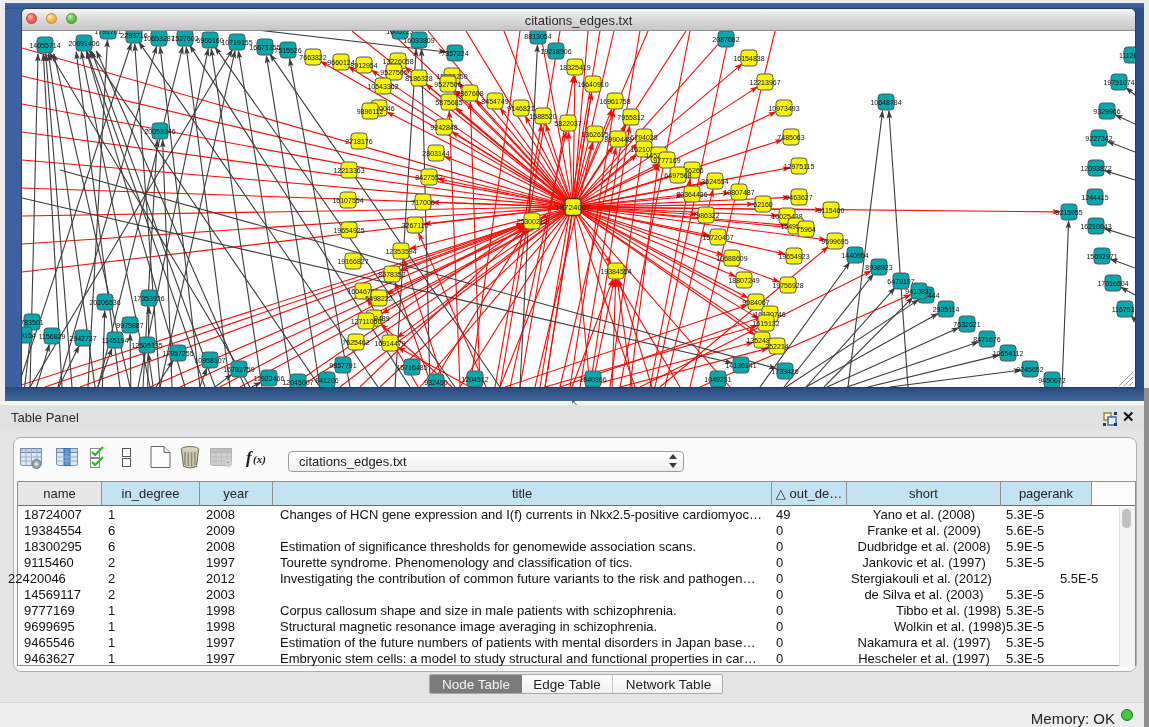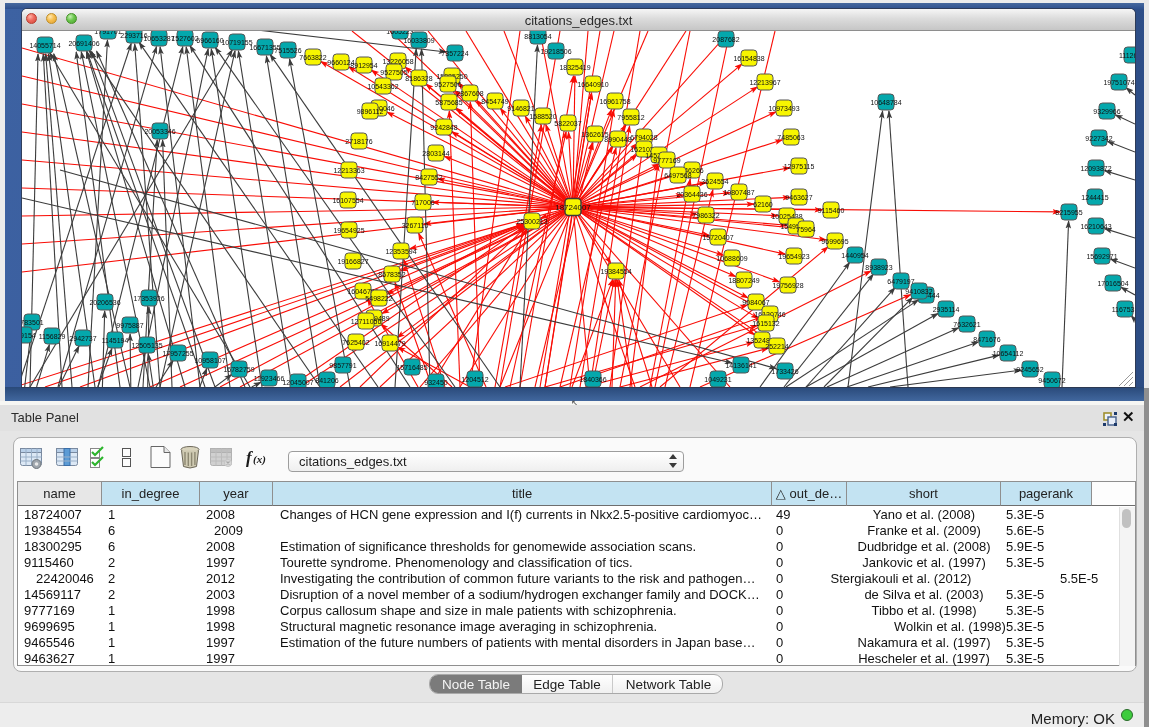--- a/index.html
+++ b/index.html
@@ -28,21 +28,21 @@
 background:linear-gradient(#ffffff,#efefef);font-size:13px;color:#1c1c1c;line-height:19px;padding-left:10px}
 #steppers{left:668px;top:454px;width:10px;height:14px}
 #tbl{left:17px;top:481px;width:1119px;height:185px;background:#fff;border:1px solid #8f8f8f}
 .hc{position:absolute;top:482px;height:24px;background:#c3e3f2;border-right:1px solid #8f8f8f;
 font-size:13px;color:#222;text-align:center;line-height:24px;border-bottom:1px solid #6e6e6e}
 .row{position:absolute;left:0;width:1119px;height:16px;font-size:13px;color:#111}
 .row span{position:absolute;white-space:nowrap;line-height:16px}
 .clip{overflow:hidden}
 #sbtrack{left:1119px;top:507px;width:16px;height:159px;background:#f4f4f4;border-left:1px solid #e0e0e0}
 #sbthumb{left:1122px;top:509px;width:9px;height:19px;background:#c1c1c1;border-radius:5px}
-#tabs{left:429px;top:674px;width:294px;height:20px;border:1px solid #a9a9a9;border-radius:9px;
+#tabs{left:429px;top:674px;width:294px;height:20px;border:1px solid #a9a9a9;border-radius:2px;
 background:linear-gradient(#fff,#f0f0f0);overflow:hidden}
 .tab{position:absolute;top:0;height:20px;font-size:13.5px;line-height:20px;text-align:center;color:#222}
 #tab1{left:0;width:92px;background:#7b7b7b;color:#f4f4f4}
 #tab2{left:92px;width:91px;border-right:1px solid #c9c9c9}
 #tab3{left:183px;width:111px}
 #status{left:0;top:702px;width:1149px;height:25px;background:#ededed;border-top:1px solid #d8d8d8}
 #mem{right:34px;top:710px;font-size:15px;color:#222}
 #memdot{left:1121px;top:709px;width:12px;height:12px;border-radius:50%;background:#3ecc3e;border:1px solid #2a6b2a}
 #rstrip1{left:1144px;top:0;width:5px;height:388px;background:#e9e9e9}
 #rstrip2{left:1144px;top:388px;width:5px;height:339px;background:#8f8f8f}
@@ -658,21 +658,21 @@
     <span style="left:108px">1</span>
 <span style="left:206px">2008</span>
     <span style="left:280px;width:486px" class="clip">Changes of HCN gene expression and I(f) currents in Nkx2.5-positive cardiomyoc…</span>
 <span style="left:776px">49</span>
     <span style="left:847px;width:154px;text-align:center">Yano et al. (2008)</span>
 <span style="left:1006px">5.3E-5</span>
   </div>
 <div class="row" style="top:523px">
 <span style="left:24px">19384554</span>
     <span style="left:108px">6</span>
-<span style="left:214px">2009</span>
+<span style="left:206px">2009</span>
 <span style="left:776px">0</span>
     <span style="left:847px;width:154px;text-align:center">Franke et al. (2009)</span>
 <span style="left:1006px">5.6E-5</span>
   </div>
 <div class="row" style="top:539px">
 <span style="left:24px">18300295</span>
     <span style="left:108px">6</span>
 <span style="left:206px">2008</span>
     <span style="left:280px;width:486px" class="clip">Estimation of significance thresholds for genomewide association scans.</span>
 <span style="left:776px">0</span>
@@ -682,44 +682,43 @@
 <div class="row" style="top:555px">
 <span style="left:24px">9115460</span>
     <span style="left:108px">2</span>
 <span style="left:206px">1997</span>
     <span style="left:280px;width:486px" class="clip">Tourette syndrome. Phenomenology and classification of tics.</span>
 <span style="left:776px">0</span>
     <span style="left:847px;width:154px;text-align:center">Jankovic et al. (1997)</span>
 <span style="left:1006px">5.3E-5</span>
   </div>
 <div class="row" style="top:571px">
-<span style="left:36px">22420046</span>
+<span style="left:8px">22420046</span>
     <span style="left:108px">2</span>
 <span style="left:206px">2012</span>
     <span style="left:280px;width:486px" class="clip">Investigating the contribution of common future variants to the risk and pathogen…</span>
 <span style="left:776px">0</span>
-    <span style="left:824px;width:154px;text-align:center">Stergiakouli et al. (2012)</span>
+    <span style="left:851px;width:154px;text-align:left">Stergiakouli et al. (2012)</span>
 <span style="left:1060px">5.5E-5</span>
   </div>
 <div class="row" style="top:587px">
 <span style="left:24px">14569117</span>
     <span style="left:108px">2</span>
 <span style="left:206px">2003</span>
-    <span style="left:280px;width:486px" class="clip">Disruption of a novel member of a sodium/hydrogen exchanger family and DOCK…</span>
 <span style="left:776px">0</span>
     <span style="left:847px;width:154px;text-align:center">de Silva et al. (2003)</span>
 <span style="left:1006px">5.3E-5</span>
   </div>
 <div class="row" style="top:603px">
 <span style="left:24px">9777169</span>
     <span style="left:108px">1</span>
 <span style="left:206px">1998</span>
     <span style="left:280px;width:486px" class="clip">Corpus callosum shape and size in male patients with schizophrenia.</span>
 <span style="left:776px">0</span>
-    <span style="left:847px;width:154px;text-align:center">Tibbo et al. (1998)</span>
+    <span style="left:847px;width:154px;text-align:right">Tibbo et al. (1998)</span>
 <span style="left:1006px">5.3E-5</span>
   </div>
 <div class="row" style="top:619px">
 <span style="left:24px">9699695</span>
     <span style="left:108px">1</span>
 <span style="left:206px">1998</span>
     <span style="left:280px;width:486px" class="clip">Structural magnetic resonance image averaging in schizophrenia.</span>
 <span style="left:776px">0</span>
     <span style="left:894px;width:154px;text-align:left">Wolkin et al. (1998)</span>
 <span style="left:1006px">5.3E-5</span>
@@ -730,20 +729,21 @@
 <span style="left:206px">1997</span>
     <span style="left:280px;width:486px" class="clip">Estimation of the future numbers of patients with mental disorders in Japan base…</span>
 <span style="left:776px">0</span>
     <span style="left:847px;width:154px;text-align:center">Nakamura et al. (1997)</span>
 <span style="left:1006px">5.3E-5</span>
   </div>
 <div class="row" style="top:651px">
 <span style="left:24px">9463627</span>
     <span style="left:108px">1</span>
 <span style="left:206px">1997</span>
+    <span style="left:280px;width:486px" class="clip">Embryonic stem cells: a model to study structural and functional properties in car…</span>
 <span style="left:776px">0</span>
     <span style="left:847px;width:154px;text-align:center">Hescheler et al. (1997)</span>
 <span style="left:1006px">5.3E-5</span>
   </div>
 <div id="sbtrack" class="abs"></div>
 <div id="sbthumb" class="abs"></div>
 <div id="tabs" class="abs">
 <div id="tab1" class="tab">Node Table</div>
 <div id="tab2" class="tab">Edge Table</div>
 <div id="tab3" class="tab">Network Table</div>

